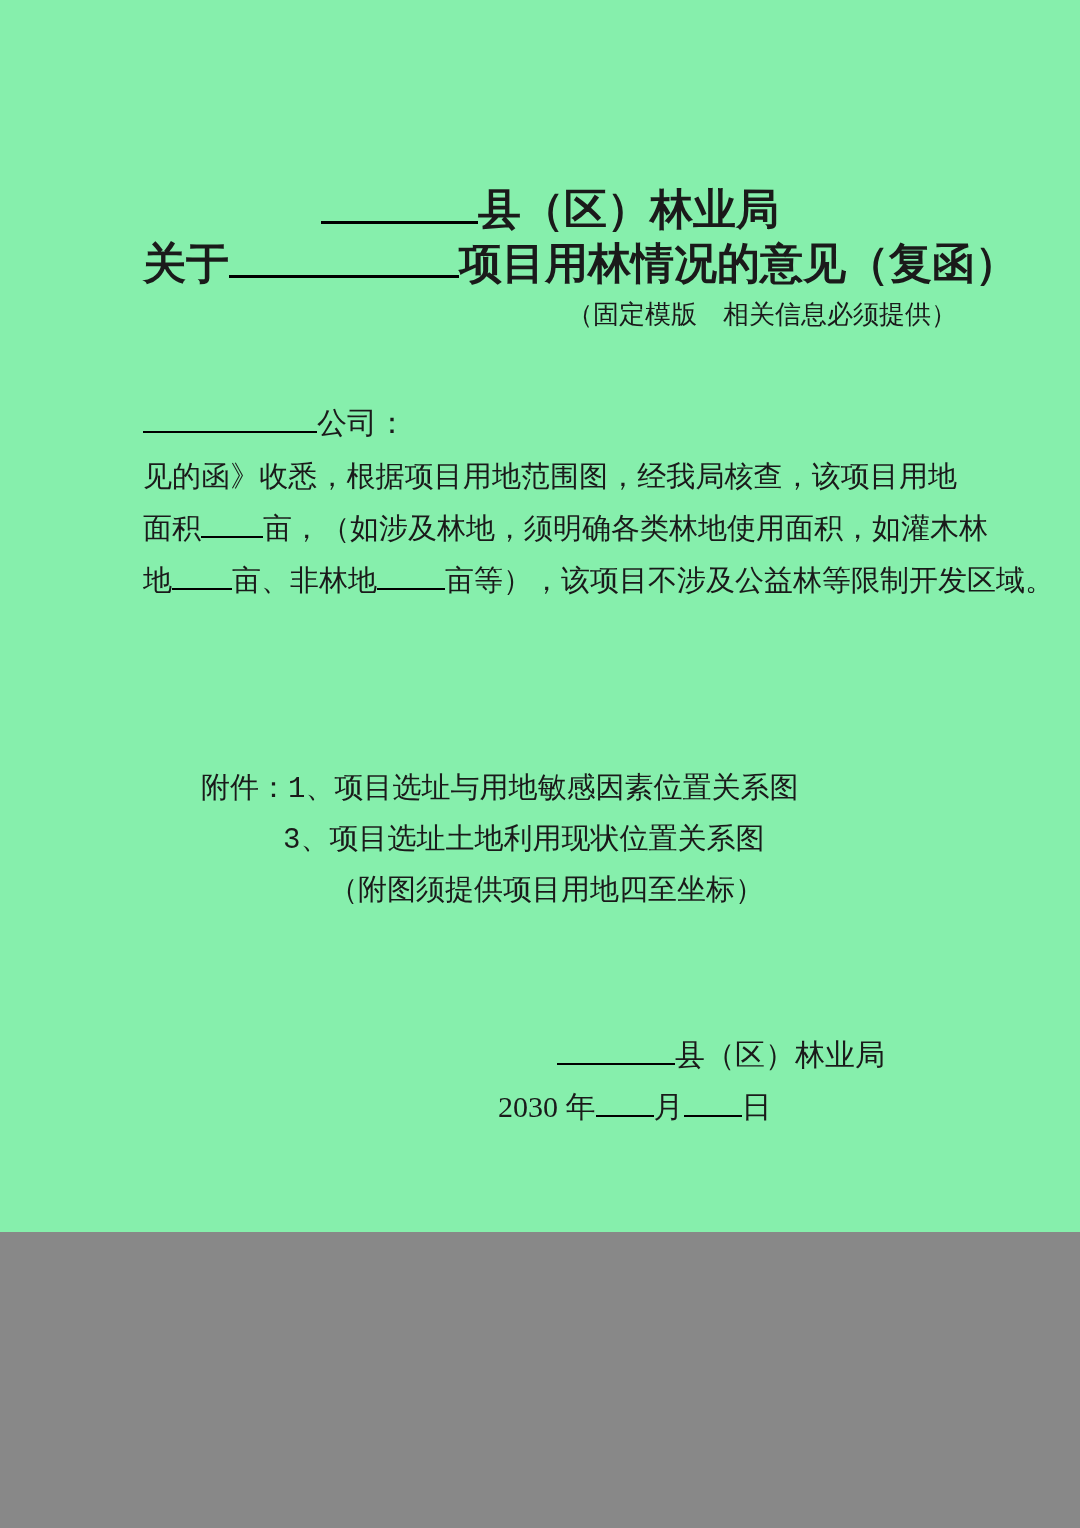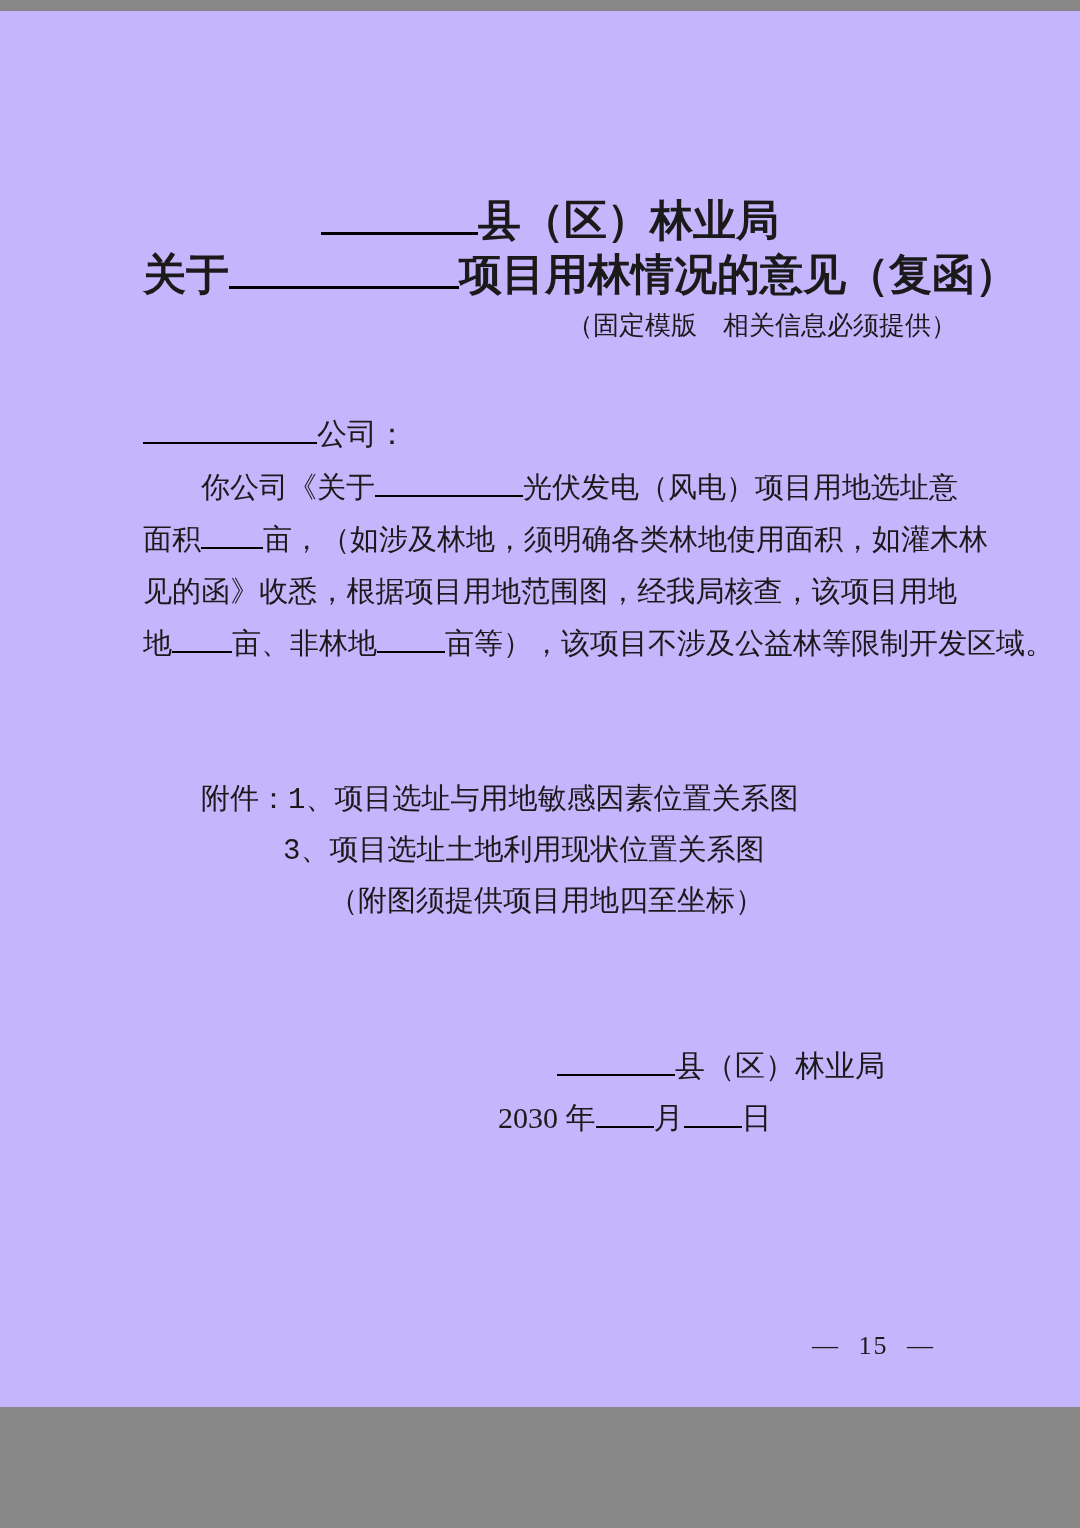--- a/index.html
+++ b/index.html
@@ -1,21 +1,21 @@
 <!DOCTYPE html>
 <html lang="zh"><head>
 <meta charset="utf-8">
 <style>
   html, body { margin: 0; padding: 0; background: #888; }
   .page {
     position: relative;
     width: 1080px;
-    height: 1396px;
-    margin: 11px auto;
-    background: #c4b5fd;
+    height: 1232px;
+    margin: 0 auto;
+    background: #86efac;
     font-family: "Liberation Serif", "DejaVu Serif", serif;
     color: #1a1a1a;
     overflow: hidden;
   }
   .content {
     position: absolute;
     left: 143px;
     top: 0;
     width: 814px;
   }
@@ -120,23 +120,22 @@
 
     <div class="title title1"><span class="blank w157"></span><span>县（区）林业局</span></div>
 
     <div class="title title2"><span>关于</span><span class="blank w230"></span><span>项目用林情况的意见（复函）</span></div>
 
     <div class="title-note">（固定模版　相关信息必须提供）</div>
 
     <div class="salutation"><span class="blank w174"></span><span>公司：</span></div>
 
     <div class="body-block">
-      <div class="bline j indent"><span>你公司《关于</span><span class="blank w148"></span><span>光伏发电（风电）项目用地选址意</span></div>
+      <div class="bline j">见的函》收悉，根据项目用地范围图，经我局核查，该项目用地</div>
       <div class="bline j"><span>面积</span><span class="blank w62"></span><span>亩，（如涉及林地，须明确各类林地使用面积，如灌木林</span></div>
-      <div class="bline j">见的函》收悉，根据项目用地范围图，经我局核查，该项目用地</div>
       <div class="bline j"><span>地</span><span class="blank w60"></span><span>亩、非林地</span><span class="blank w68"></span><span>亩等），该项目不涉及公益林等限制开发区域。</span></div>
     </div>
 
     <div class="attachments">
       <div class="aline a1"><span>附件：</span><span>1、项目选址与用地敏感因素位置关系图</span></div>
       <div class="aline a2">3、项目选址土地利用现状位置关系图</div>
       <div class="aline a3">（附图须提供项目用地四至坐标）</div>
     </div>
 
     <div class="sig-org"><span class="blank w118"></span><span>县（区）林业局</span></div>

